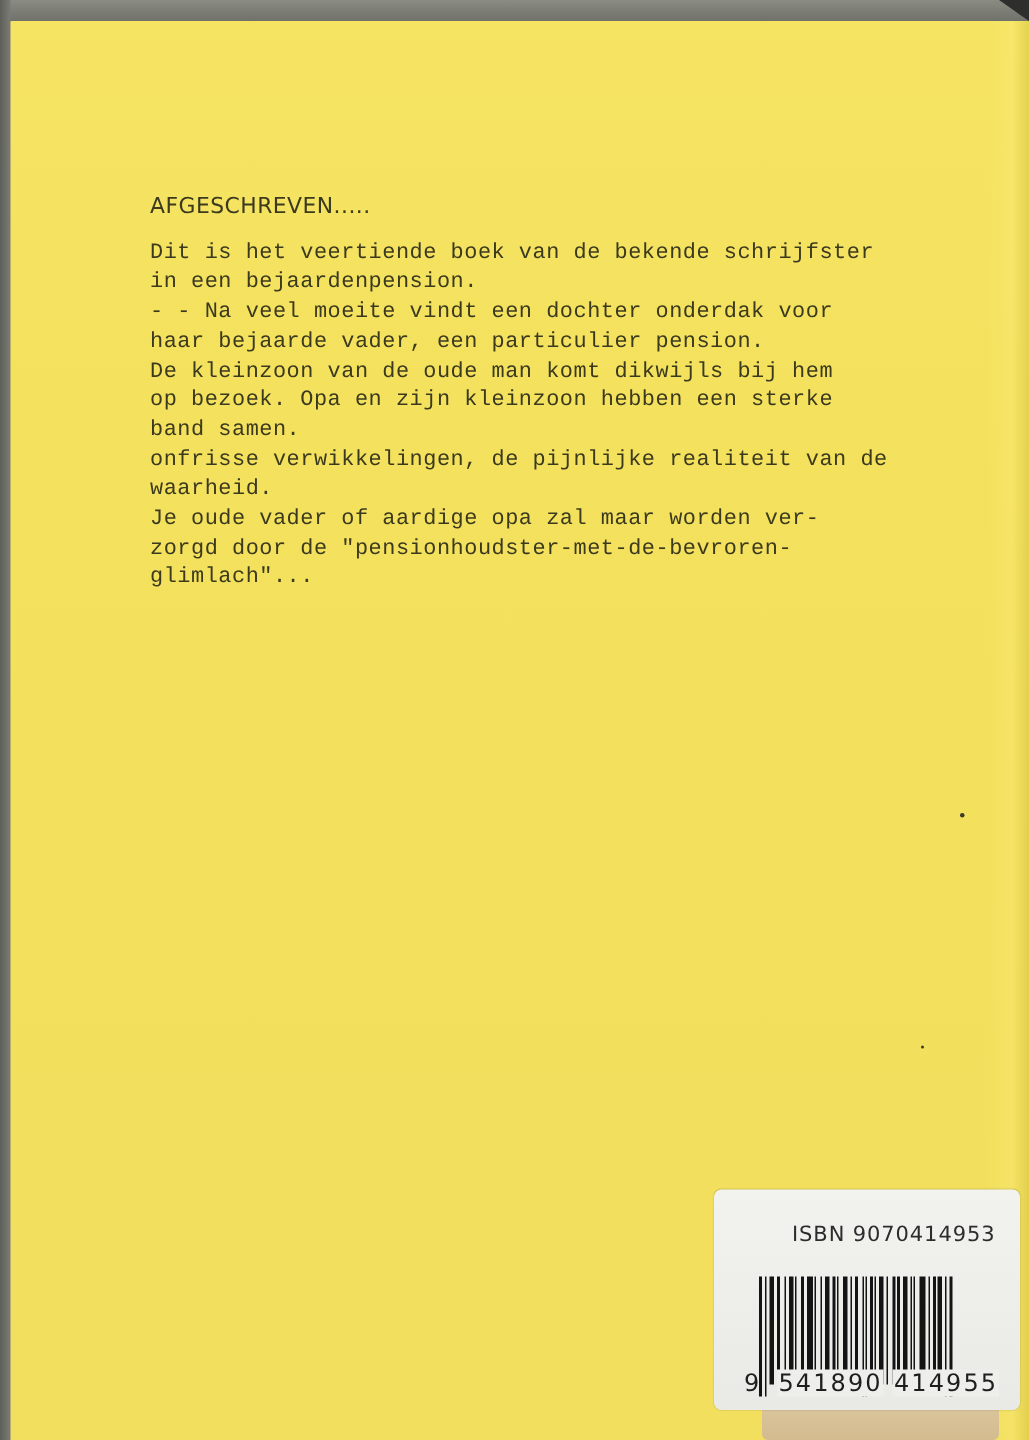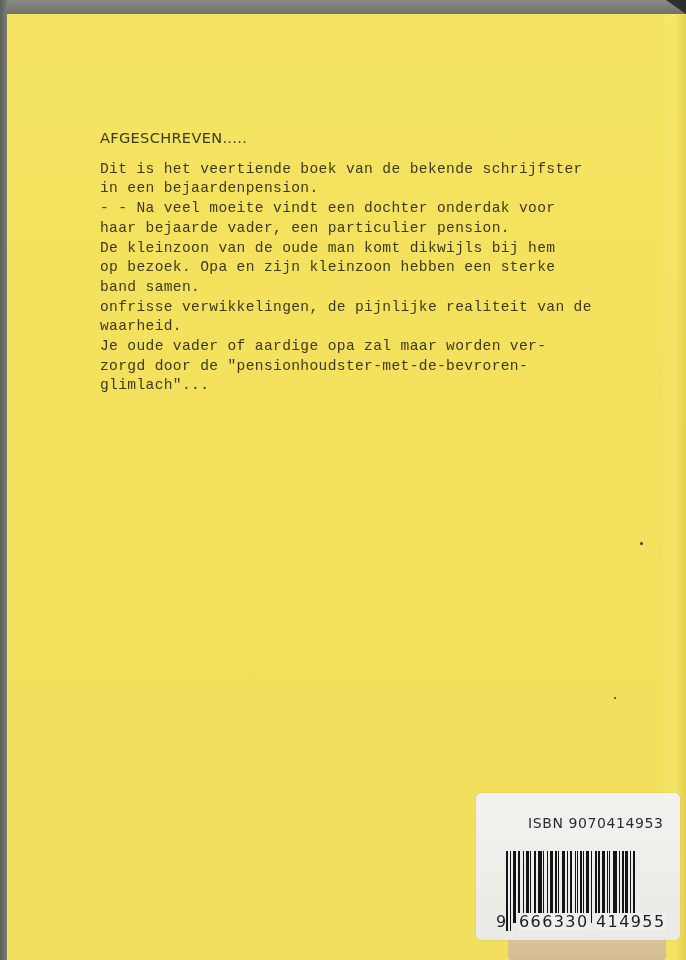--- a/index.html
+++ b/index.html
@@ -217,16 +217,16 @@
         <div class="space" style="width:2px"></div>
       <div class="bar" style="width:2px"></div>
         <div class="space" style="width:1px"></div>
       <div class="bar" style="width:3px"></div>
         <div class="space" style="width:2px"></div>
       <div class="bar long" style="width:1px"></div>
         <div class="space" style="width:2px"></div>
       <div class="bar long" style="width:2px"></div>
     </div>
     <div class="digits d-first">9</div>
-    <div class="digits d-left">666330</div>
+    <div class="digits d-left">541890</div>
     <div class="digits d-right">414955</div>
   </div>
 </div>
 
 </body></html>

